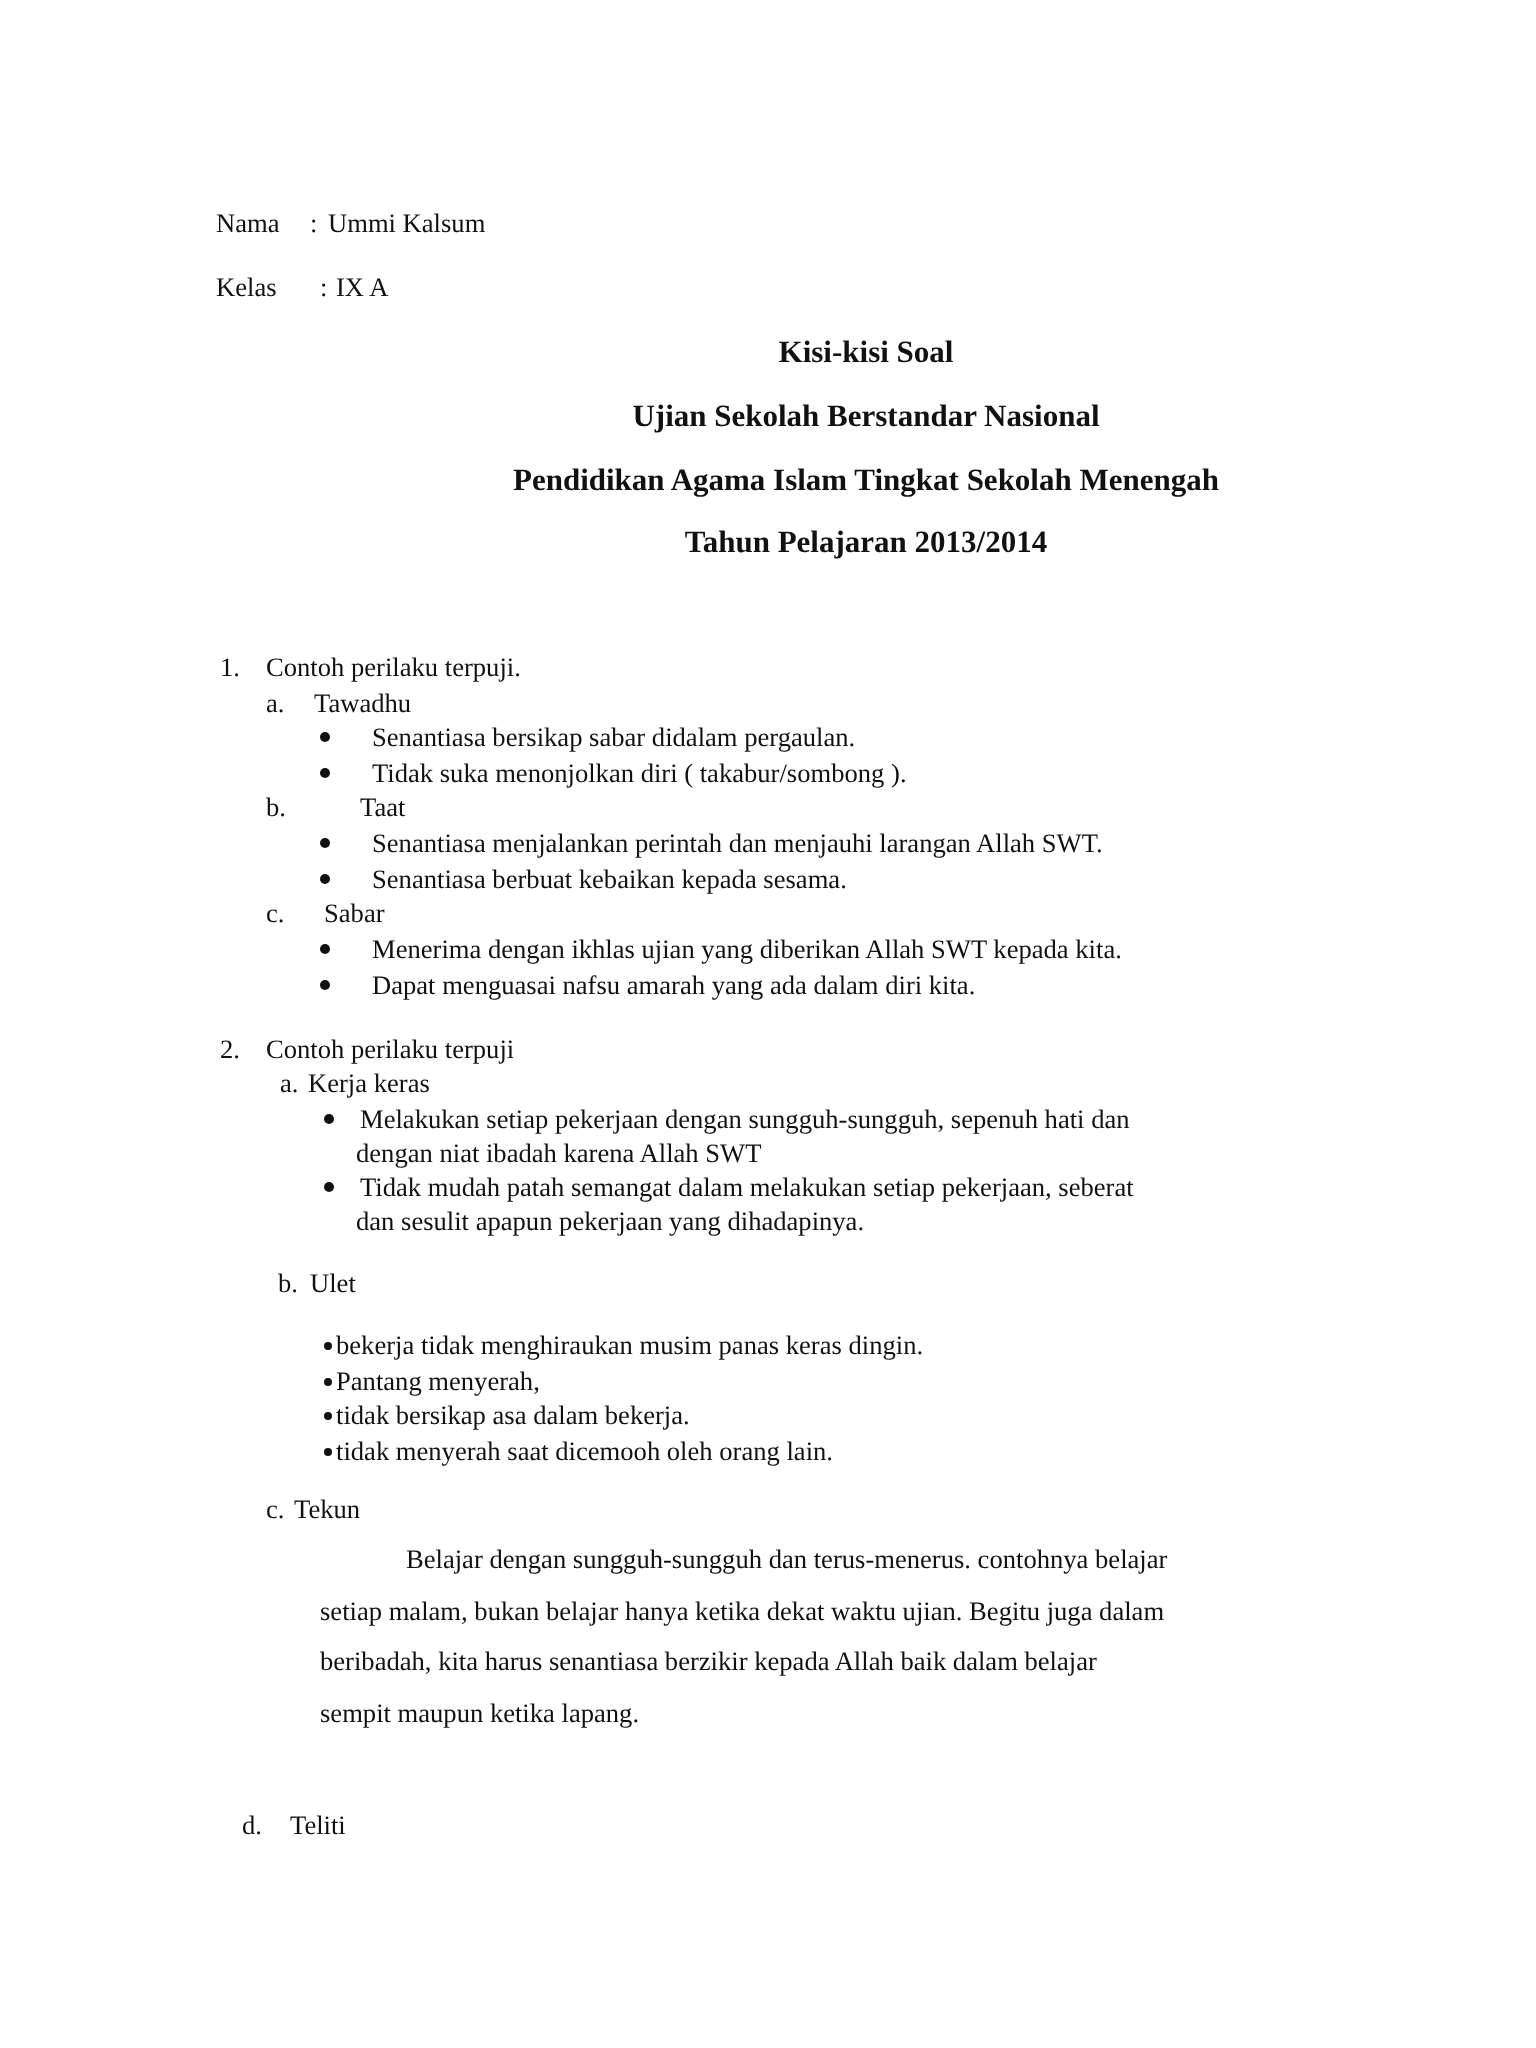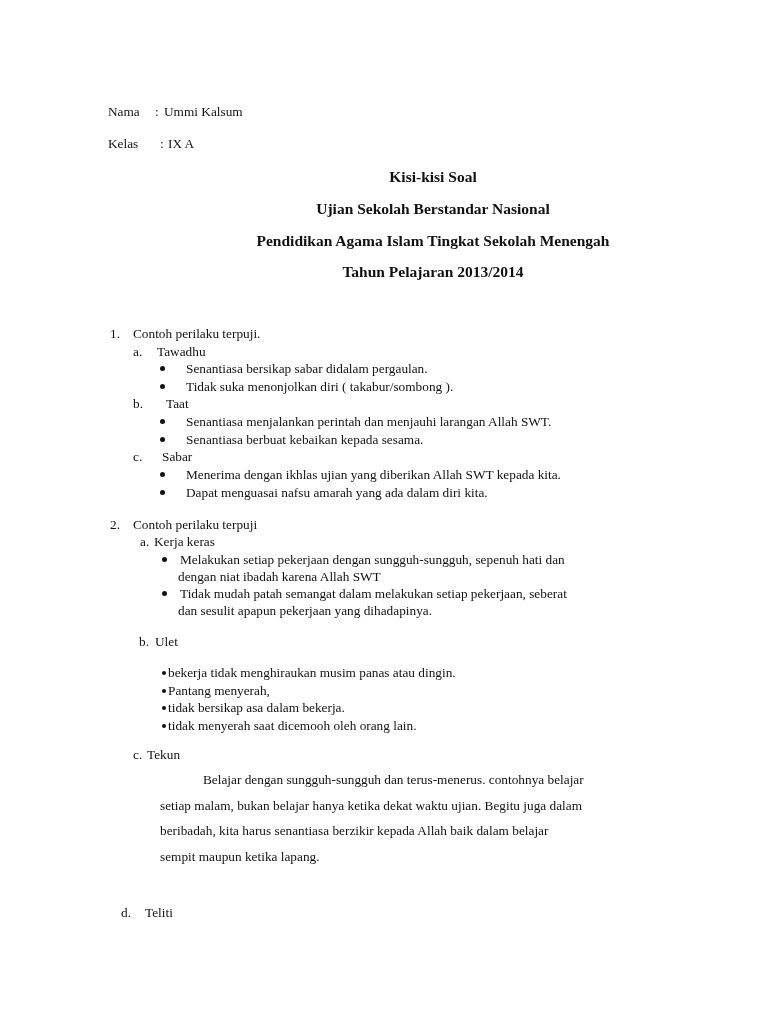--- a/index.html
+++ b/index.html
@@ -68,21 +68,21 @@
   <span class="abs" style="left:133px; top:327px;">Contoh perilaku terpuji.</span>
 
   <span class="abs" style="left:133px; top:345px;">a.</span>
   <span class="abs" style="left:157px; top:345px;">Tawadhu</span>
   <span class="bullet-dot" style="left:160px; top:366px;"></span>
   <span class="abs" style="left:186px; top:362px;">Senantiasa bersikap sabar didalam pergaulan.</span>
   <span class="bullet-dot" style="left:160px; top:384px;"></span>
   <span class="abs" style="left:186px; top:380px;">Tidak suka menonjolkan diri ( takabur/sombong ).</span>
 
   <span class="abs" style="left:133px; top:397px;">b.</span>
-  <span class="abs" style="left:166px; top:397px;">Taat</span>
+  <span class="abs" style="left:180px; top:397px;">Taat</span>
   <span class="bullet-dot" style="left:160px; top:419px;"></span>
   <span class="abs" style="left:186px; top:415px;">Senantiasa menjalankan perintah dan menjauhi larangan  Allah SWT.</span>
   <span class="bullet-dot" style="left:160px; top:437px;"></span>
   <span class="abs" style="left:186px; top:433px;">Senantiasa berbuat kebaikan kepada sesama.</span>
 
   <span class="abs" style="left:133px; top:450px;">c.</span>
   <span class="abs" style="left:162px; top:450px;">Sabar</span>
   <span class="bullet-dot" style="left:160px; top:472px;"></span>
   <span class="abs" style="left:186px; top:468px;">Menerima dengan ikhlas ujian yang diberikan Allah SWT kepada kita.</span>
   <span class="bullet-dot" style="left:160px; top:490px;"></span>
@@ -100,21 +100,21 @@
   <span class="abs" style="left:180px; top:553px;">Melakukan setiap pekerjaan dengan sungguh-sungguh, sepenuh hati dan</span>
   <span class="abs" style="left:178px; top:570px;">dengan niat ibadah karena Allah SWT</span>
 
   <span class="bullet-dot" style="left:162px; top:591px;"></span>
   <span class="abs" style="left:180px; top:587px;">Tidak mudah patah semangat dalam melakukan setiap pekerjaan, seberat</span>
   <span class="abs" style="left:178px; top:604px;text-align:right;">dan sesulit apapun pekerjaan yang dihadapinya.</span>
 
   <span class="abs" style="left:139px; top:635px;">b.</span>
   <span class="abs" style="left:155px; top:635px;">Ulet</span>
 
-  <div class="abs" style="left:162px; top:666px;"><span class="inline-dot"></span><span>bekerja tidak menghiraukan musim panas atau dingin.</span></div>
+  <div class="abs" style="left:162px; top:666px;"><span class="inline-dot"></span><span>bekerja tidak menghiraukan musim panas keras dingin.</span></div>
   <div class="abs" style="left:162px; top:684px;"><span class="inline-dot"></span><span>Pantang menyerah,</span></div>
   <div class="abs" style="left:162px; top:701px;"><span class="inline-dot"></span><span>tidak bersikap asa dalam bekerja.</span></div>
   <div class="abs" style="left:162px; top:719px;"><span class="inline-dot"></span><span>tidak menyerah saat dicemooh oleh orang lain.</span></div>
 
   <span class="abs" style="left:133px; top:748px;">c.</span>
   <span class="abs" style="left:147px; top:748px;">Tekun</span>
 
   <span class="abs" style="left:203px; top:773px;">Belajar dengan sungguh-sungguh dan terus-menerus. contohnya belajar</span>
   <span class="abs" style="left:160px; top:799px;">setiap malam, bukan belajar hanya ketika dekat waktu ujian. Begitu juga dalam</span>
   <span class="abs" style="left:160px; top:824px;">beribadah, kita harus senantiasa berzikir kepada Allah baik dalam belajar</span>

